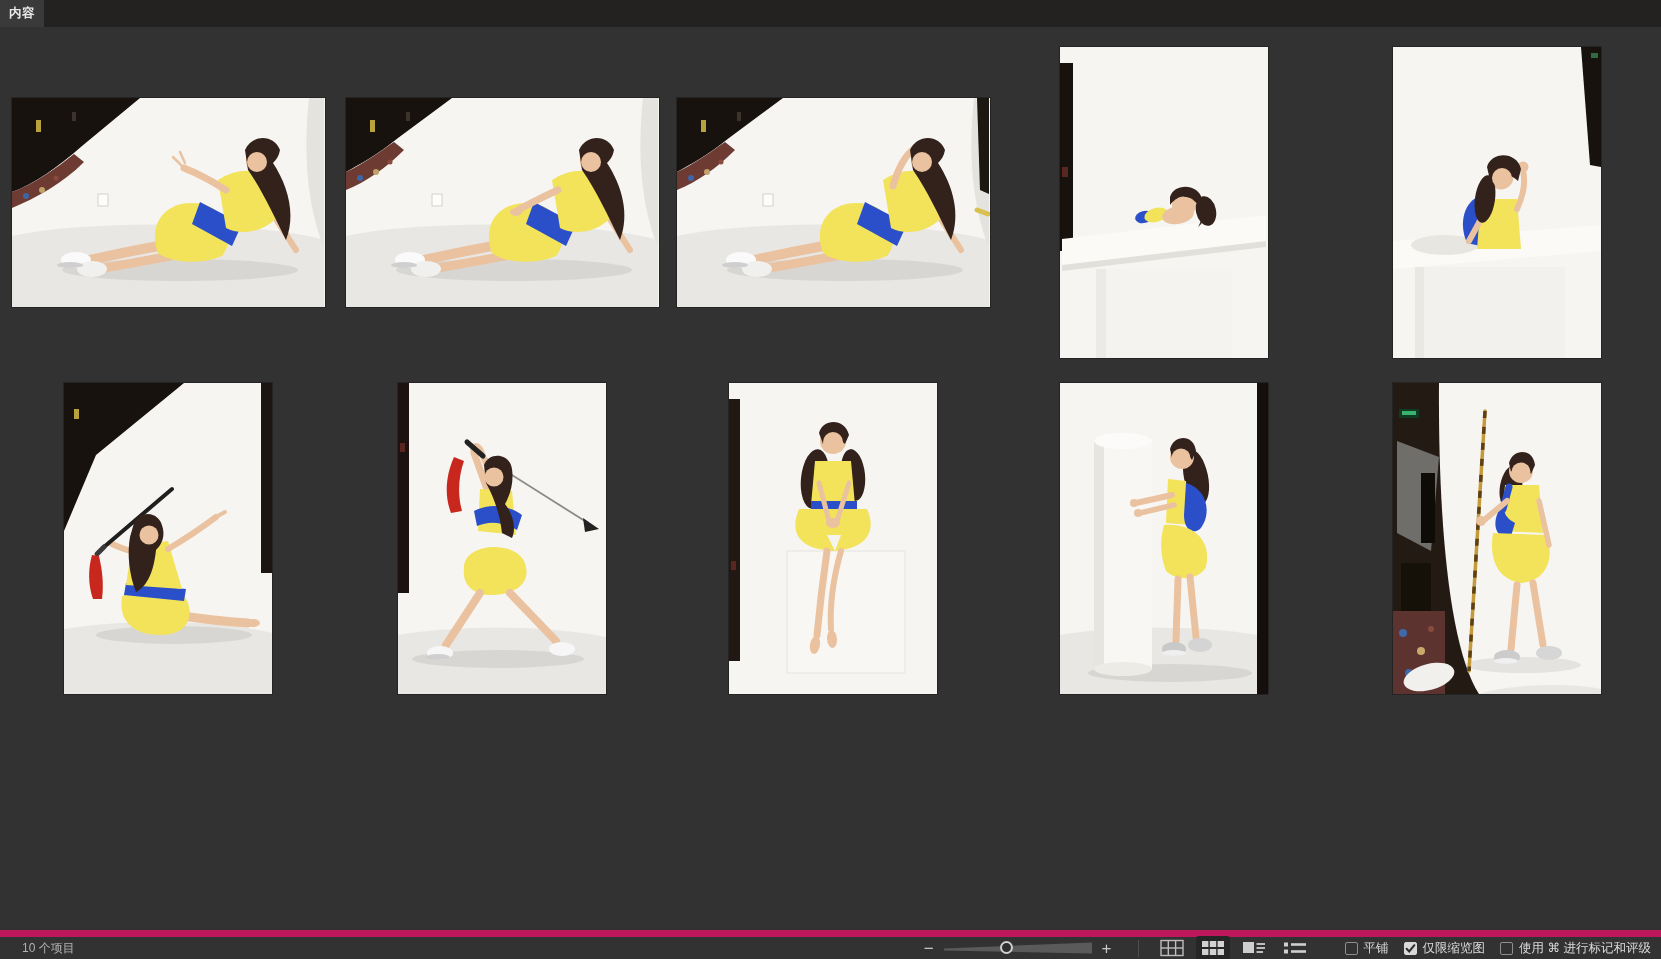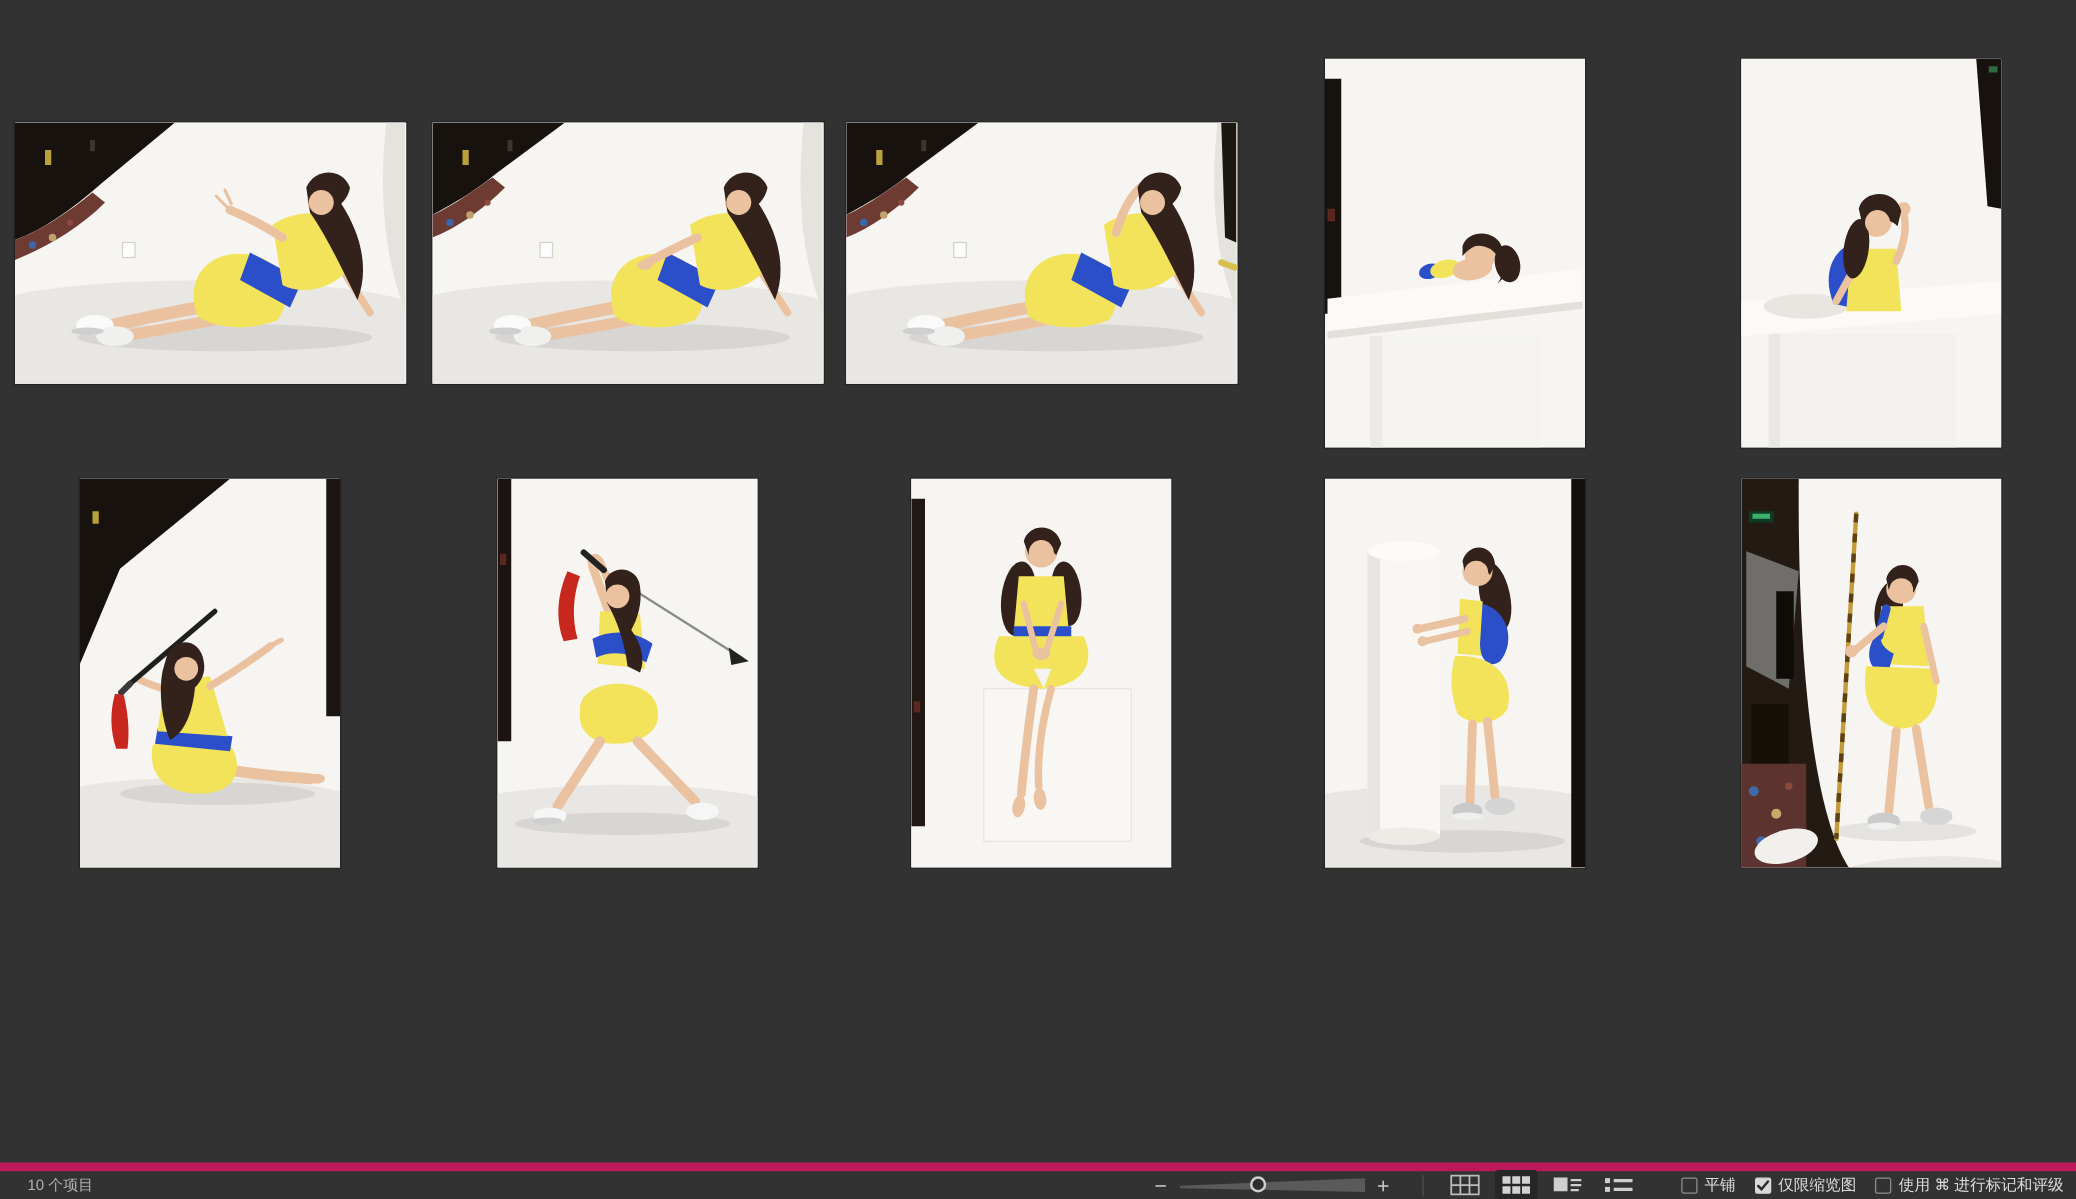--- a/index.html
+++ b/index.html
@@ -37,20 +37,23 @@
   .box { width:13px; height:13px; border:1px solid #8e8e8e; border-radius:2px; background:#323232;
     display:flex; align-items:center; justify-content:center; }
   .box.checked { background:#d9d9d9; border-color:#d9d9d9; }
   .box svg { display:block; }
   .clabel { color:#dcdcdc; font-size:12.5px; margin-left:6px; white-space:nowrap; }
 </style>
 </head>
 <body>
 
 <div class="app">
+  <div class="tabbar">
+    <div class="tab">内容</div>
+  </div>
 
   <div class="content" id="grid">
       <div class="thumb" style="left: 11.5px; top: 70.5px; width: 313px; height: 209px;">
         <svg width="313" height="209" viewBox="0 0 313 209">
           <path d="M0,0 H312 V209 H0 Z" fill="#f6f5f2"></path>
           <path d="M0,138 C70,122 240,122 312,142 L312,209 L0,209 Z" fill="#e9e7e3"></path>
           <path d="M312,0 L312,150 C295,108 291,55 297,0 Z" fill="#e5e3de"></path>
           <path d="M0,0 L128,0 L70,48 C45,70 22,86 0,94 Z" fill="#18120e"></path>
           <path d="M0,94 C22,86 45,70 62,56 L72,64 C50,86 24,100 0,110 Z" fill="#6e3b33"></path>
           <circle cx="14" cy="98" r="3" fill="#3d66a8"></circle>

